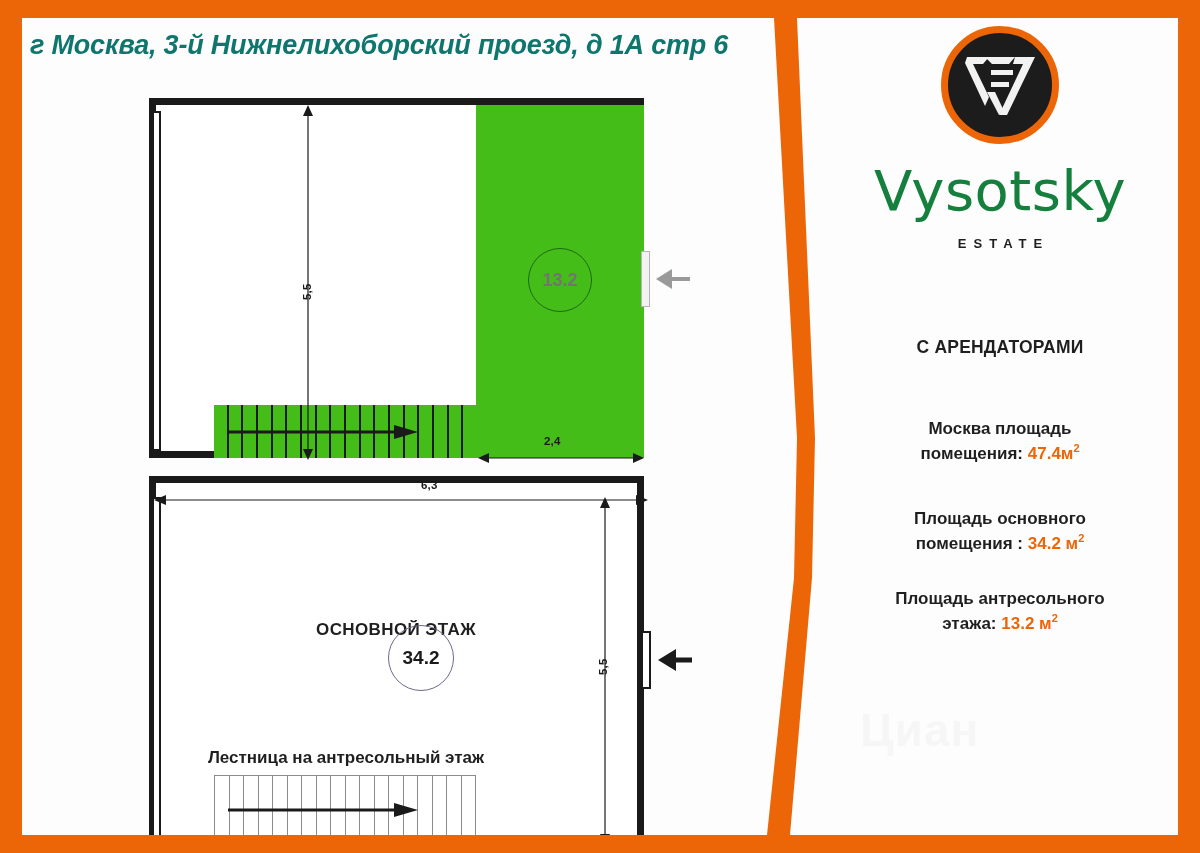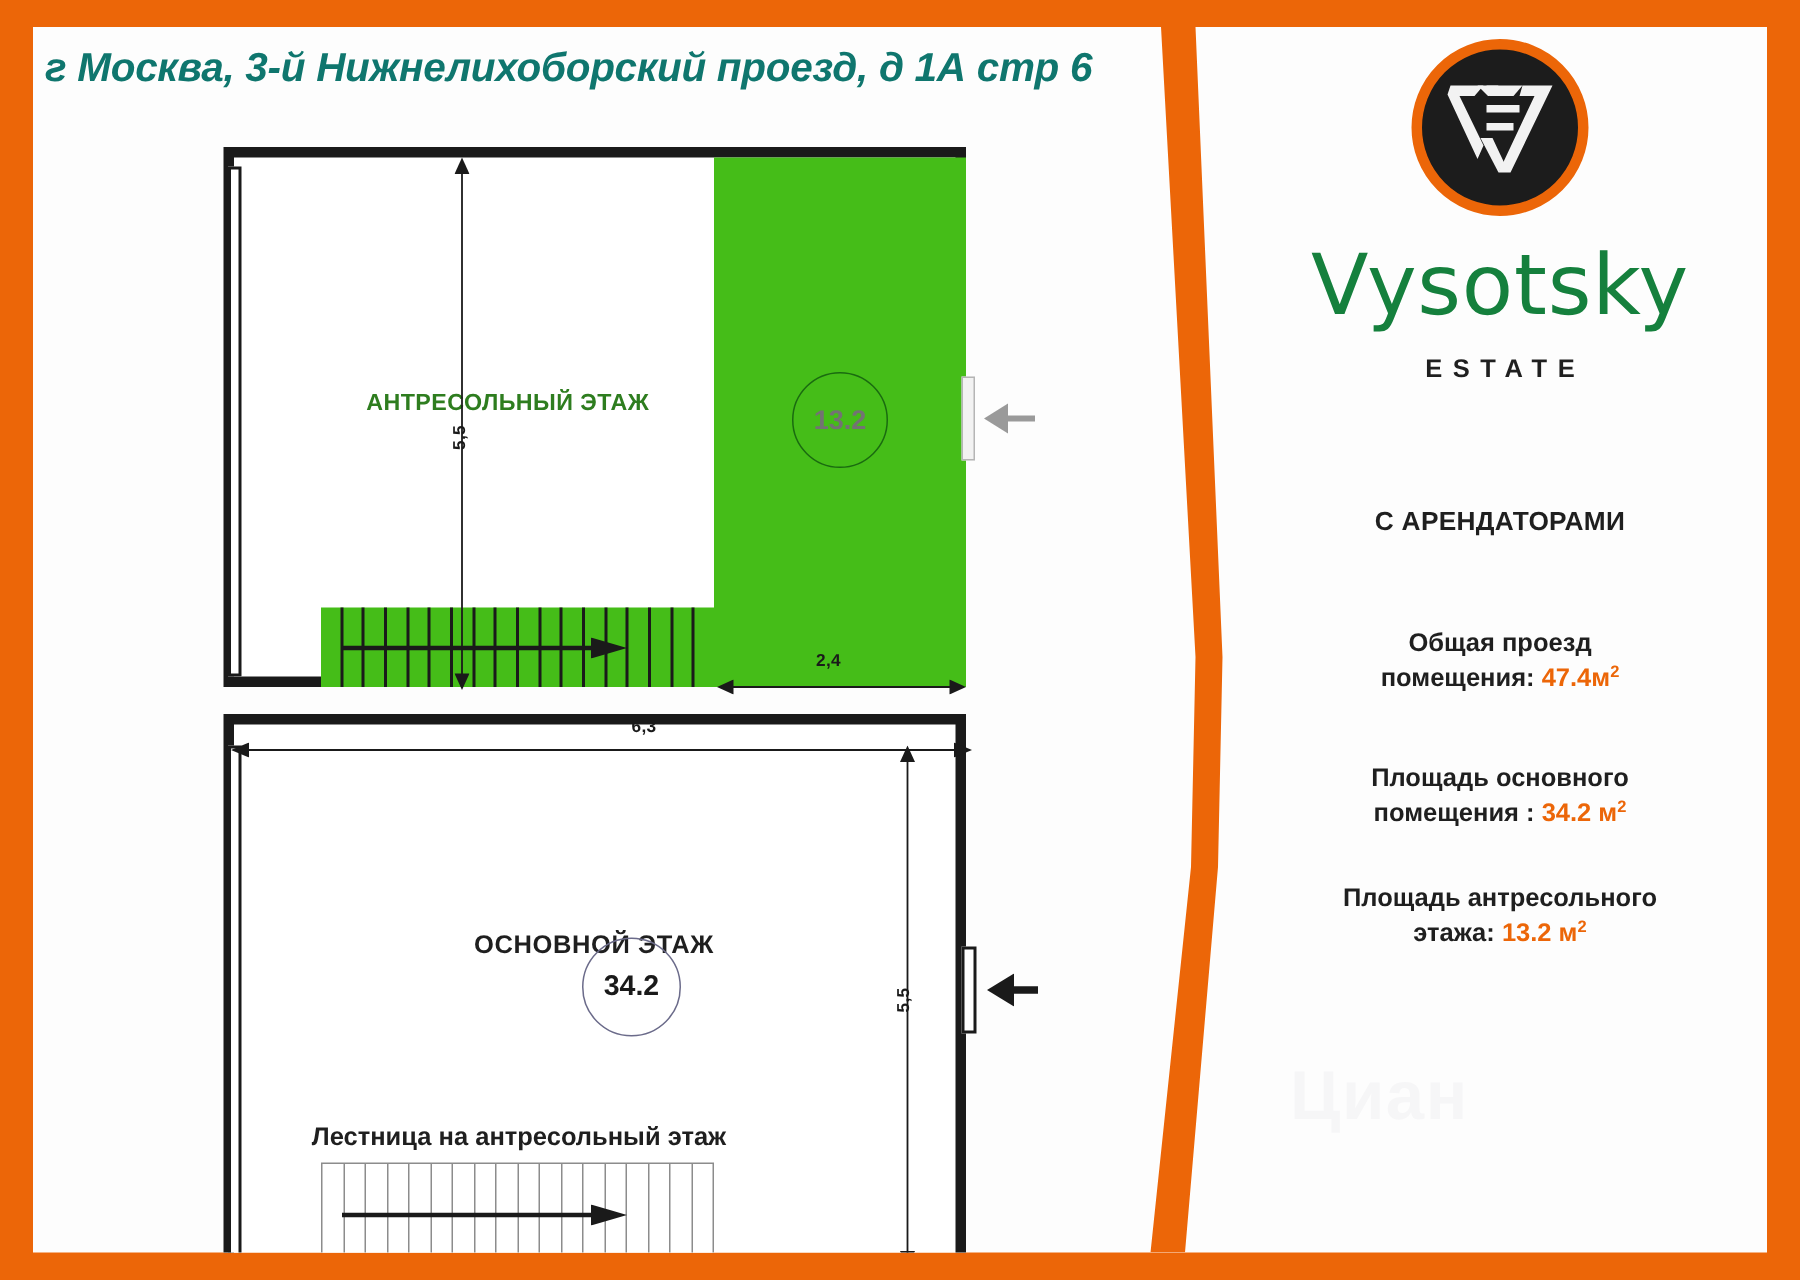--- a/index.html
+++ b/index.html
@@ -205,21 +205,21 @@
     text-align:center;
     font-size:56px;
     color:#15803d;
     letter-spacing:0.5px;
     font-family:"DejaVu Sans", sans-serif;
     font-weight:400;
   }
   .brand-sub{
     position:absolute;left:0;top:218px;width:100%;
     text-align:center;
-    font-size:17px;
+    font-size:13px;
     font-weight:bold;
     color:#1f1f1f;
     letter-spacing:7px;
     text-indent:7px;
   }
   .headline{
     position:absolute;left:6px;top:295px;width:344px;
     text-align:center;
     font-size:17.5px;
     font-weight:bold;
@@ -264,21 +264,20 @@
     </svg>
 
     <div class="title">г Москва, 3-й Нижнелихоборский проезд, д 1А стр 6</div>
 
     <div class="plan" id="upper-plan">
 
       <div class="room-outline" id="upper-room">
 
         <div class="green-area" id="green-block"></div>
 
-        <div class="mezz-label">АНТРЕСОЛЬНЫЙ ЭТАЖ</div>
 
         <div class="area-bubble" id="bubble-13">13.2</div>
 
         <div id="green-stairs">
           <div class="step"></div>
           <div class="step"></div>
           <div class="step"></div>
           <div class="step"></div>
           <div class="step"></div>
           <div class="step"></div>
@@ -404,21 +403,21 @@
 
       <div class="brand-name">Vysotsky</div>
       <div class="brand-sub">ESTATE</div>
 
       <div class="headline">
         <br>
         <span>С АРЕНДАТОРАМИ</span>
       </div>
 
       <div class="fact" id="fact-total">
-        <span>Общая проезд</span><br>
+        <span>Москва площадь</span><br>
         <span>помещения:</span>
         <span class="val">47.4м</span><span class="val sup">2</span>
       </div>
 
       <div class="fact" id="fact-main">
         <span>Площадь основного</span><br>
         <span>помещения :</span>
         <span class="val">34.2 м</span><span class="val sup">2</span>
       </div>
 

